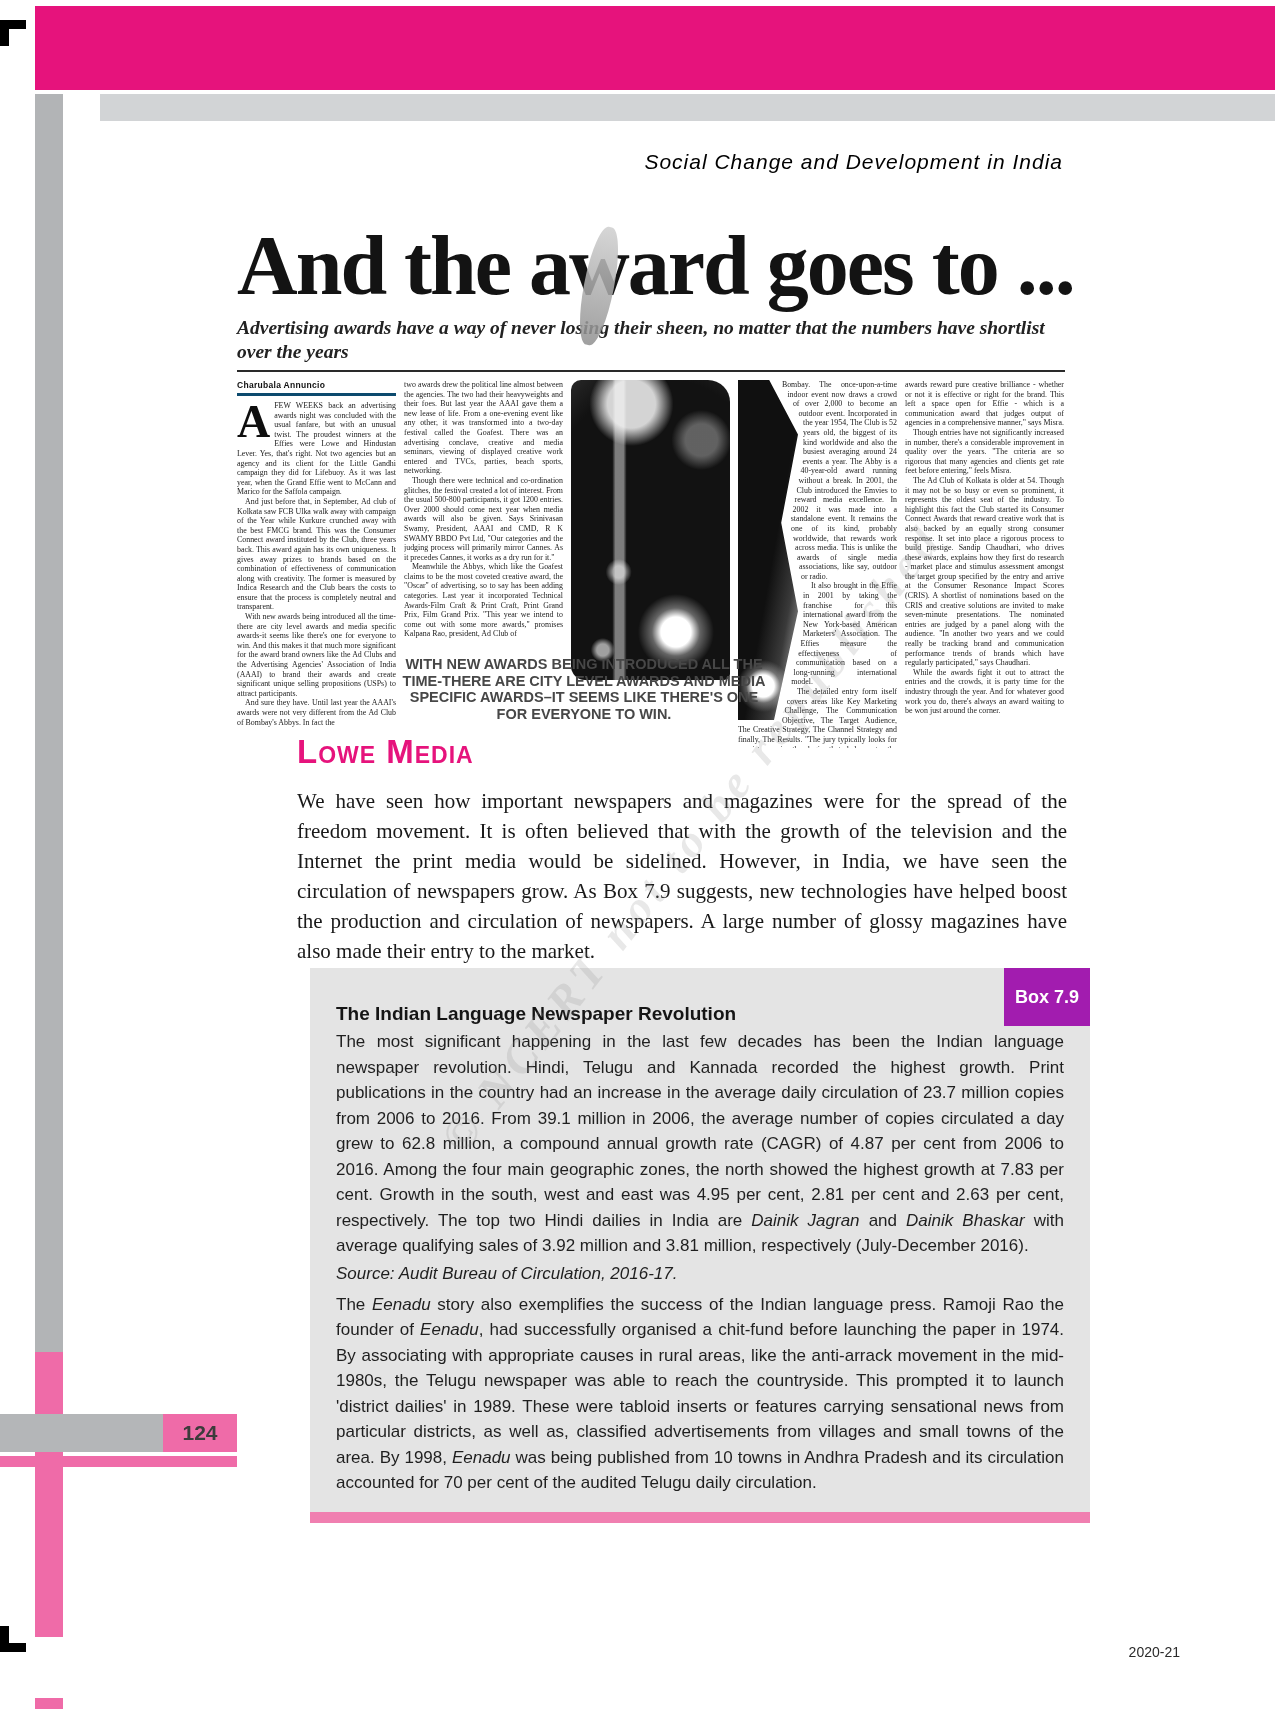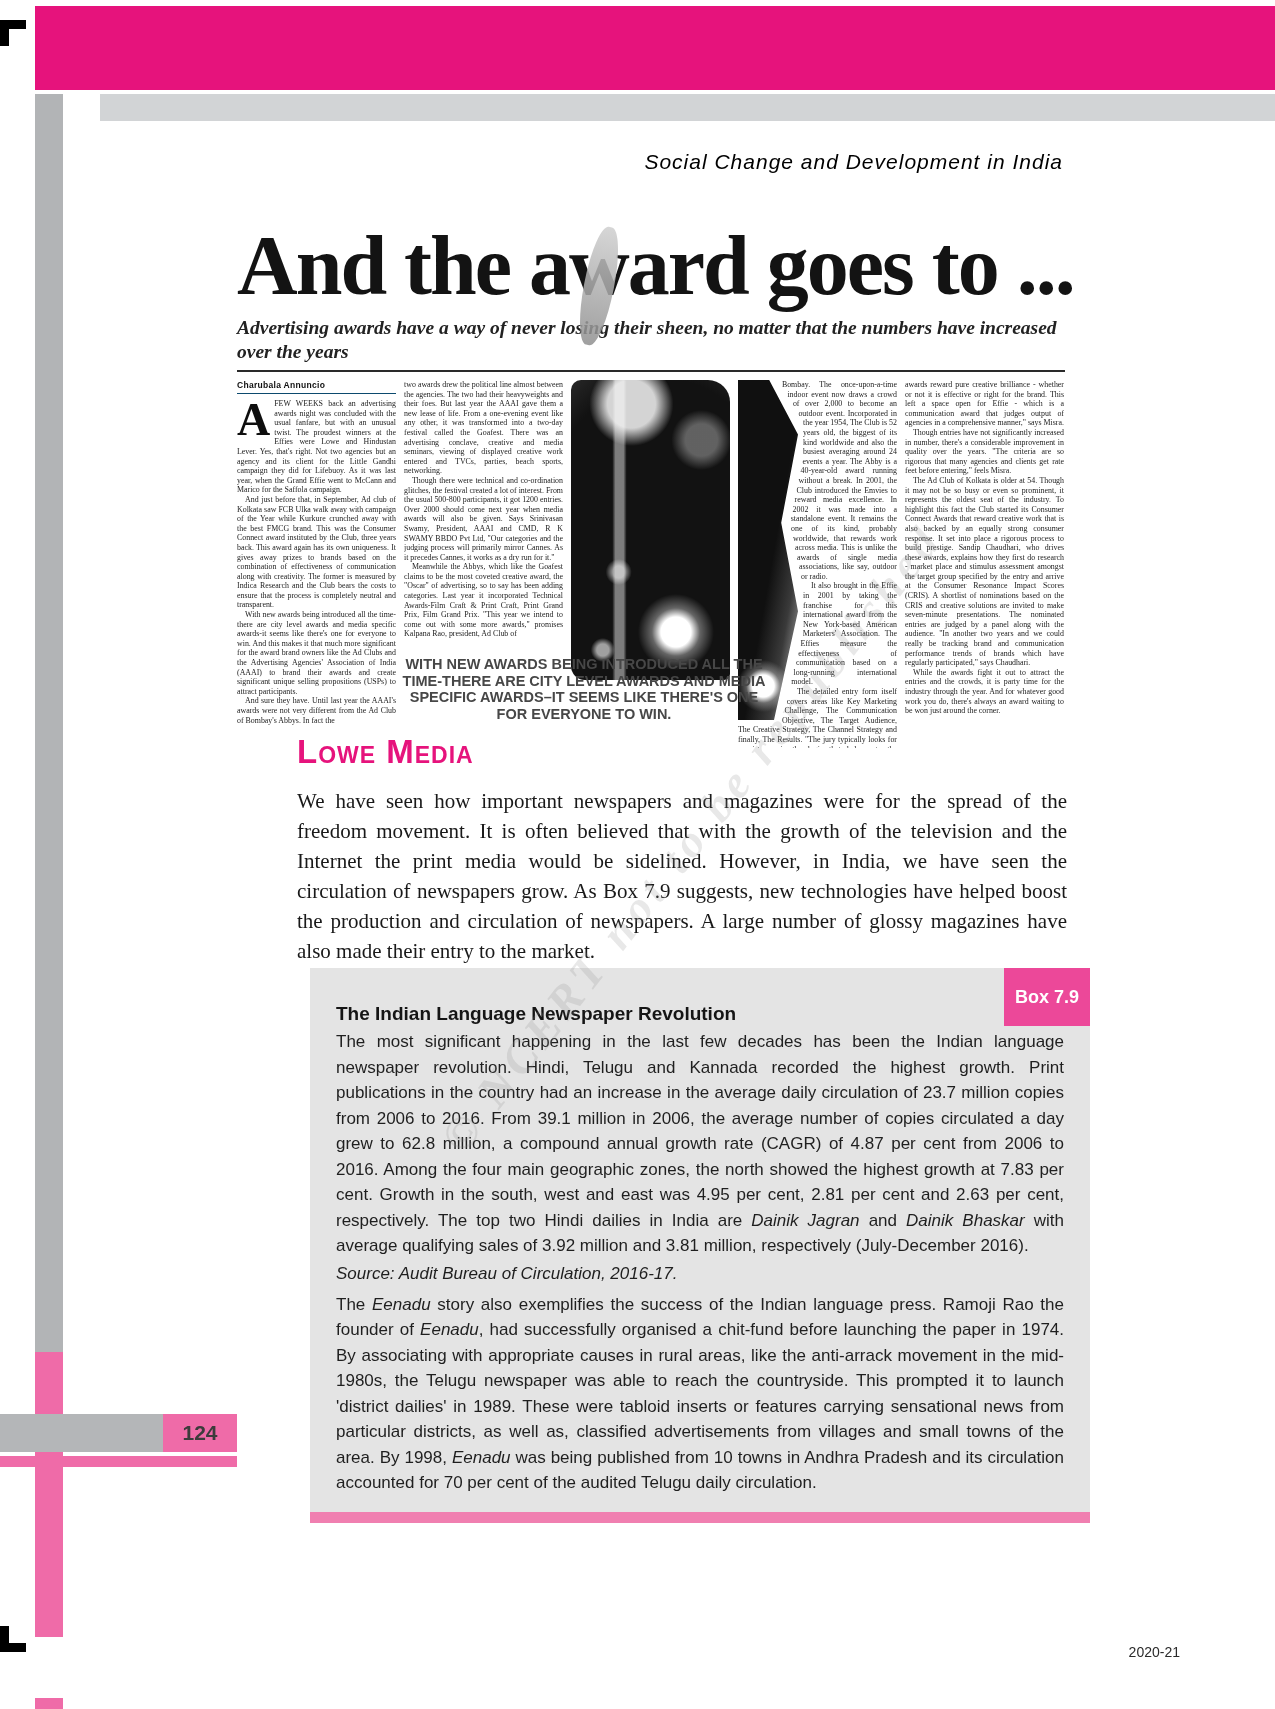--- a/index.html
+++ b/index.html
@@ -15,21 +15,21 @@
   .strip-pink-bottom{position:absolute;left:35px;top:1698px;width:28px;height:11px;background:#ef6ba8;}
   .running-header{position:absolute;left:0;top:150px;width:1063px;text-align:right;
       font:italic 21px "Liberation Sans",sans-serif;color:#000000;letter-spacing:1px;}
   
   .clipping{position:absolute;left:237px;top:220px;width:828px;height:538px;color:#1b1b1b;}
   .headline{margin:0;font:bold 84px/92px "Liberation Serif",serif;color:#131313;letter-spacing:-2px;white-space:nowrap;}
   .subhead{margin:4px 0 0 0;font:bold italic 19.5px/24px "Liberation Serif",serif;color:#222;}
   .toprule{border:0;border-top:2px solid #2a2a2a;margin:6px 0 0 0;}
   .cols{position:relative;margin-top:8px;display:flex;gap:8px;height:368px;}
   .col{width:159px;height:368px;overflow:hidden;}
-  .byline{font:bold 8.5px "Liberation Sans",sans-serif;color:#111;border-bottom:1px solid #0c4a6e;
+  .byline{font:bold 8.5px "Liberation Sans",sans-serif;color:#111;border-bottom:3px solid #0c4a6e;
       padding-bottom:3px;margin-bottom:5px;letter-spacing:.3px;}
   .dropcap{float:left;font:bold 46px/38px "Liberation Serif",serif;color:#0e0e0e;margin:2px 4px 0 0;}
   .flow p{margin:0;font:7.9px/9.6px "Liberation Serif",serif;text-align:justify;color:#1b1b1b;}
   .flow p + p{text-indent:8px;}
   .flow-limited{max-height:296px;overflow:hidden;display:block;}
   .photo{width:159px;height:300px;border-radius:10px 22px 6px 14px;
     background:
       linear-gradient(90deg, rgba(255,255,255,0) 0 26%, rgba(255,255,255,.45) 28% 33%, rgba(255,255,255,0) 35%),
       radial-gradient(circle at 66% 84%, #ffffff 0 15px, rgba(255,255,255,.35) 24px, rgba(255,255,255,0) 38px),
       radial-gradient(circle at 30% 64%, rgba(255,255,255,.55) 0 6px, rgba(255,255,255,0) 13px),
@@ -50,21 +50,21 @@
     font:bold 14.5px/16.5px "Liberation Sans",sans-serif;color:#474747;letter-spacing:0;}
   
   .section-heading{position:absolute;left:297px;top:733px;margin:0;
     font:bold 33px "Liberation Sans",sans-serif;font-variant:small-caps;
     color:#e6137c;letter-spacing:1px;}
   .intro{position:absolute;left:297px;top:786px;width:770px;margin:0;
     font:21px/30px "Liberation Serif",serif;color:#191919;text-align:justify;}
   
   .boxwrap{position:absolute;left:310px;top:968px;width:780px;}
   .graybox{background:#e4e4e4;padding:14px 26px 16px 26px;color:#1f1f1f;}
-  .box-label{float:right;width:86px;height:58px;margin:-14px -26px 2px 16px;background:#ec4899;
+  .box-label{float:right;width:86px;height:58px;margin:-14px -26px 2px 16px;background:#a21caf;
     color:#ffffff;font:bold 18px "Liberation Sans",sans-serif;display:flex;align-items:center;justify-content:center;}
   .box-title{margin:18px 0 2px 0;font:bold 19px/27px "Liberation Sans",sans-serif;color:#151515;}
   .box-para{margin:0;font:17px/25.5px "Liberation Sans",sans-serif;text-align:justify;}
   .box-para em{}
   .box-source{margin:2px 0 6px 0;font:italic 17px/25px "Liberation Sans",sans-serif;}
   .box-underline{height:11px;background:#f07fb0;}
   
   .pn-graybar{position:absolute;left:0;top:1414px;width:163px;height:38px;background:#b4b6b8;}
   .pn-badge{position:absolute;left:163px;top:1414px;width:74px;height:38px;background:#ef6ba8;
     display:flex;align-items:center;justify-content:center;font:bold 21px "Liberation Sans",sans-serif;color:#3c3c3c;}
@@ -88,21 +88,21 @@
   <div class="band-pink"></div>
   <div class="band-gray"></div>
   <div class="strip-gray"></div>
   <div class="strip-pink"></div>
   <div class="strip-pink-bottom"></div>
 
   <div class="running-header">Social Change and Development in India</div>
 
   <div class="clipping">
     <h1 class="headline">And the award goes to ...</h1>
-    <div class="subhead">Advertising awards have a way of never losing their sheen, no matter that the numbers have increased over the years</div>
+    <div class="subhead">Advertising awards have a way of never losing their sheen, no matter that the numbers have shortlist over the years</div>
     <hr class="toprule">
     <div class="cols">
       <div class="col">
         <div class="byline">Charubala Annuncio</div>
         <span class="dropcap">A</span>
         <div class="flow">
             <p>FEW WEEKS back an advertising awards night was concluded with the usual fanfare, but with an unusual twist. The proudest winners at the Effies were Lowe and Hindustan Lever. Yes, that's right. Not two agencies but an agency and its client for the Little Gandhi campaign they did for Lifebuoy. As it was last year, when the Grand Effie went to McCann and Marico for the Saffola campaign.</p>
             <p>And just before that, in September, Ad club of Kolkata saw FCB Ulka walk away with campaign of the Year while Kurkure crunched away with the best FMCG brand. This was the Consumer Connect award instituted by the Club, three years back. This award again has its own uniqueness. It gives away prizes to brands based on the combination of effectiveness of communication along with creativity. The former is measured by Indica Research and the Club bears the costs to ensure that the process is completely neutral and transparent.</p>
             <p>With new awards being introduced all the time-there are city level awards and media specific awards-it seems like there's one for everyone to win. And this makes it that much more significant for the award brand owners like the Ad Clubs and the Advertising Agencies' Association of India (AAAI) to brand their awards and create significant unique selling propositions (USPs) to attract participants.</p>
             <p>And sure they have. Until last year the AAAI's awards were not very different from the Ad Club of Bombay's Abbys. In fact the</p>

